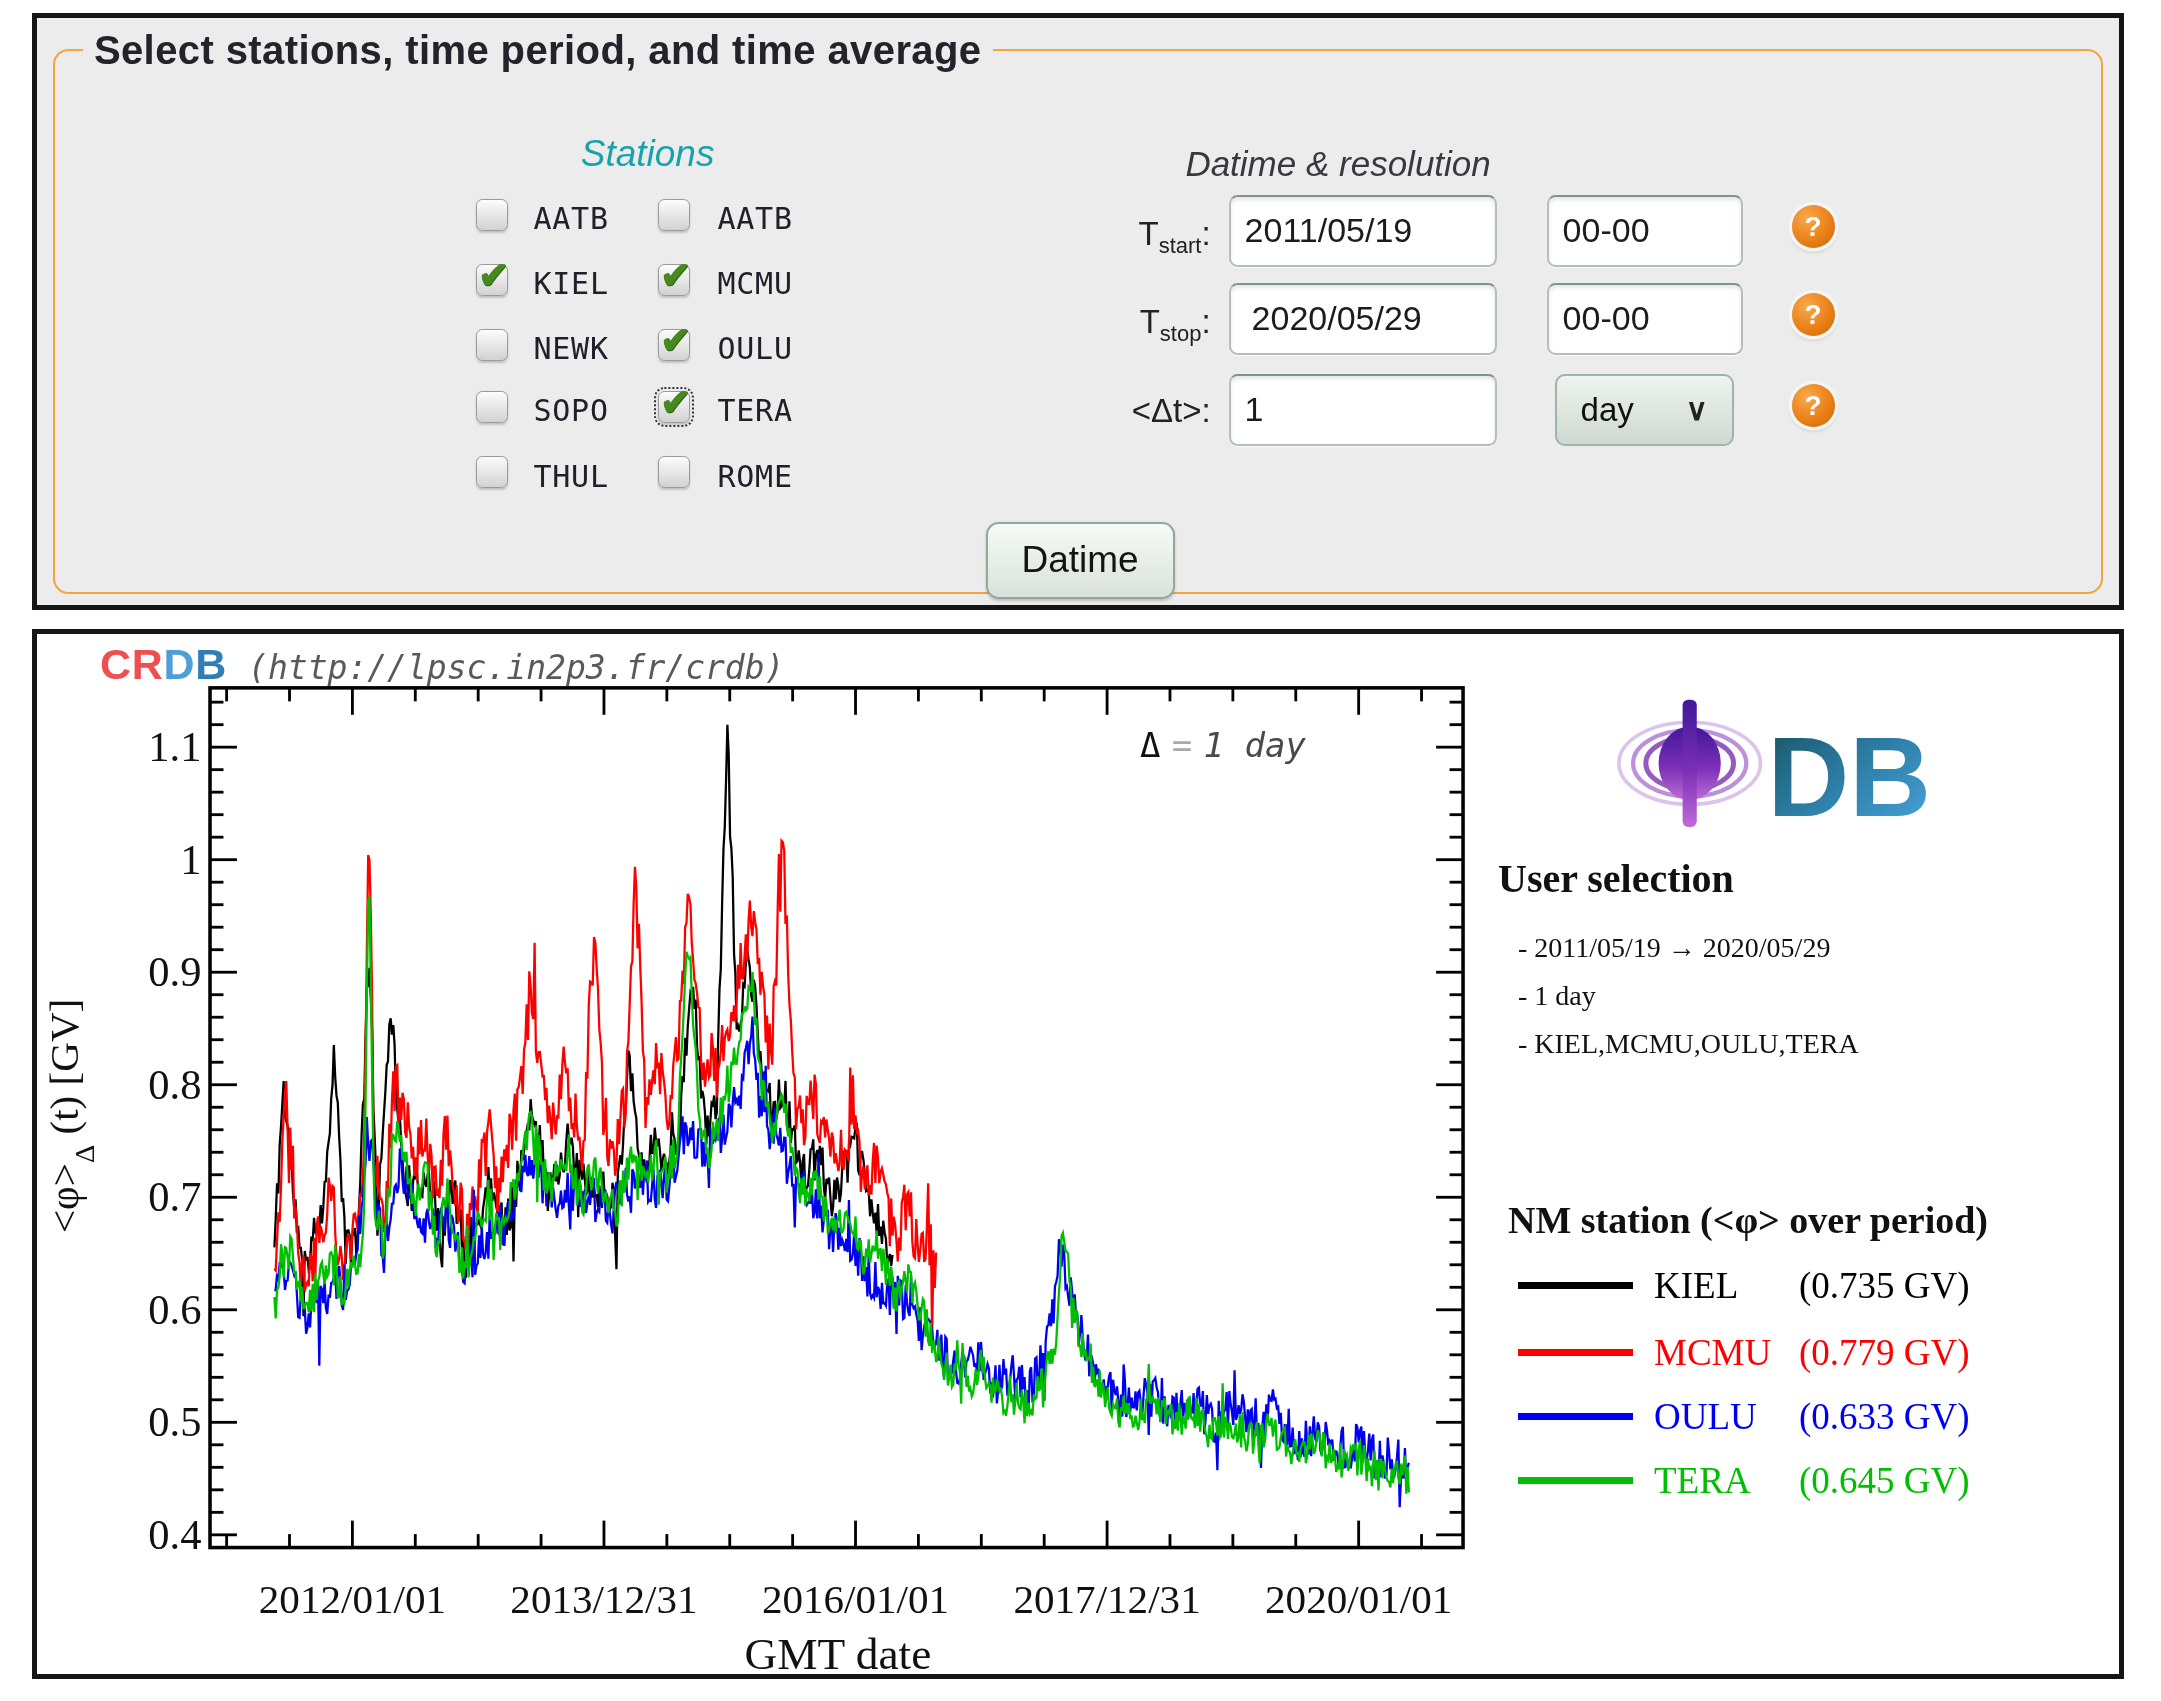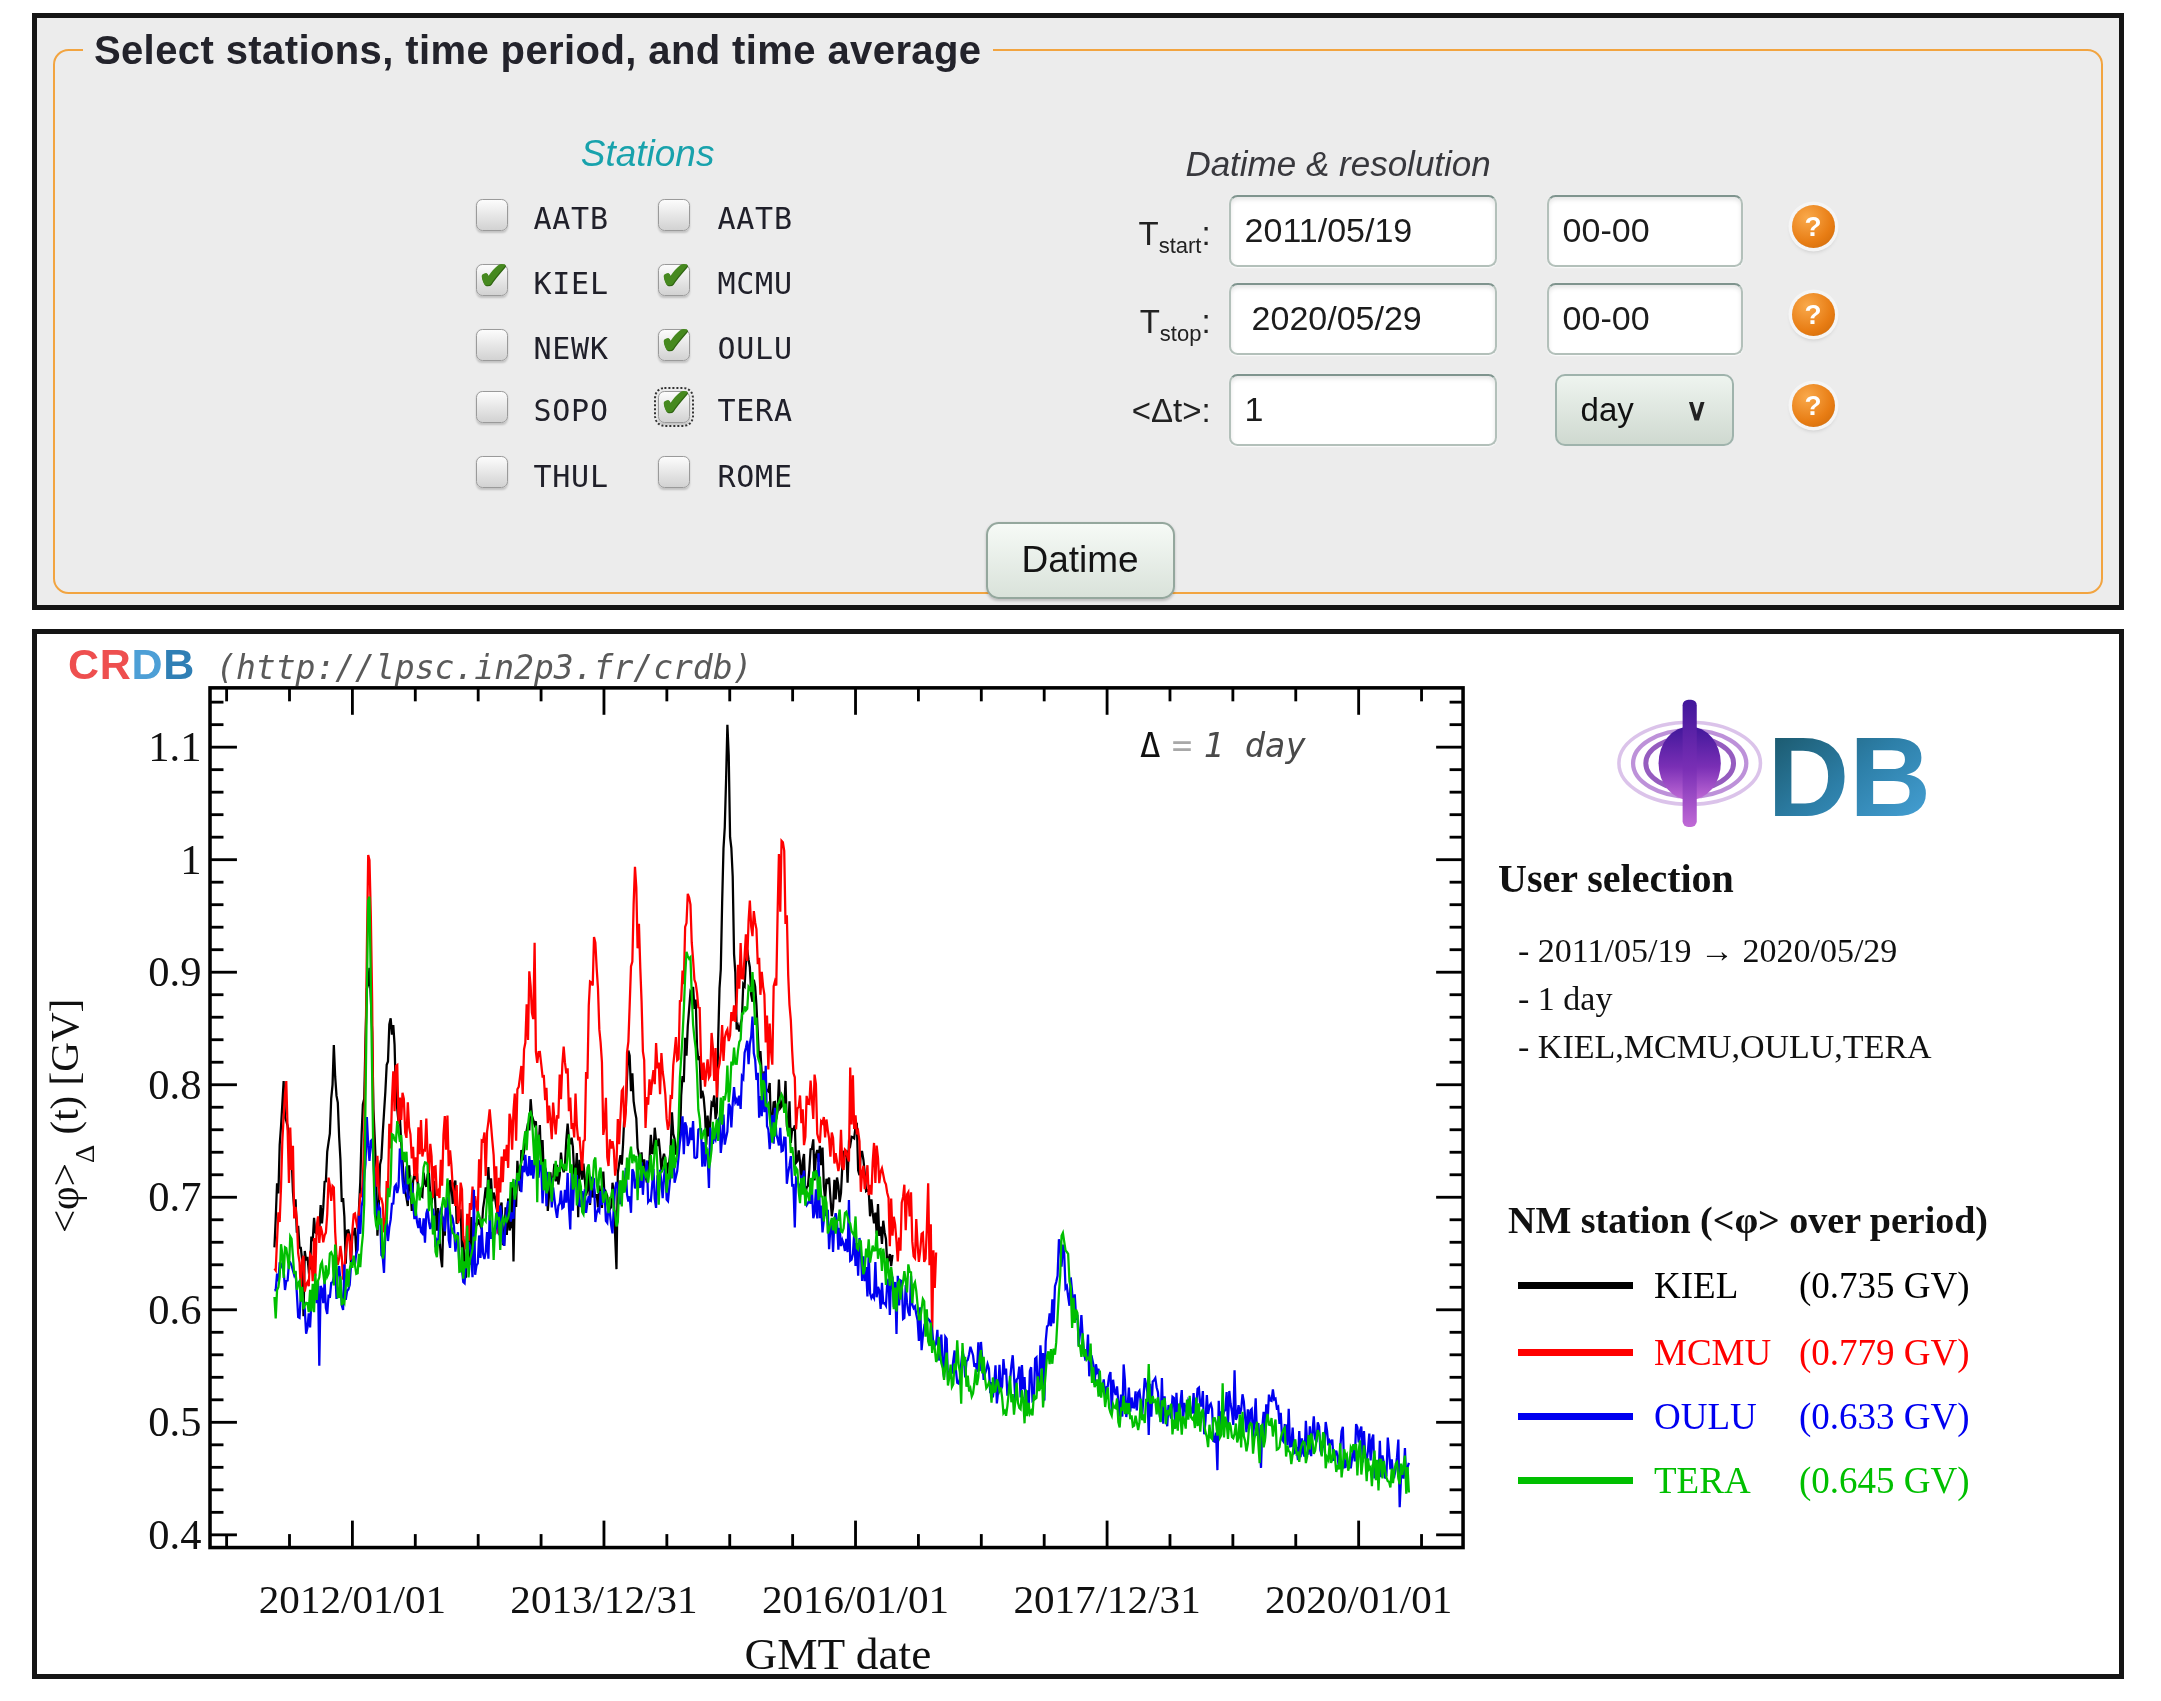--- a/index.html
+++ b/index.html
@@ -43,36 +43,36 @@
   #dt-select .chev { font-size:30px; font-weight:bold; color:#222; }
   #extract-btn { position:absolute; left:931px; top:449px; width:189px; height:77px;
                  border:2.1px solid #94a79d; border-radius:12.8px;
                  background:linear-gradient(#f6faf6,#d9e2da); font-family:"Liberation Sans",sans-serif;
                  font-size:37px; color:#141414; cursor:pointer; box-shadow:0 1.4px 2.8px rgba(0,0,0,0.2); }
 
   
   #plot-box { position:absolute; left:32px; top:629px; width:2092px; height:1050px;
               border:5.7px solid #151515; background:#ffffff; }
   #crdb-row { position:absolute; left:31px; top:5.7px; display:flex; align-items:baseline; gap:21px; }
-  #crdb-logo { font-size:43px; font-weight:bold; letter-spacing:0.7px; }
+  #crdb-logo { font-size:43px; font-weight:bold; letter-spacing:0.7px;margin-left:32px; }
   #crdb-logo .cr { color:#ee4f4f; }
   #crdb-logo .d  { color:#4d9fd6; }
   #crdb-logo .b  { color:#2f7fb5; }
   #crdb-url { font-family:"DejaVu Sans Mono",monospace; font-style:italic; font-size:33px; color:#5a5a5a; }
   #chart-svg { position:absolute; left:0; top:0; }
   #delta-note { position:absolute; left:1103px; top:91px; width:283px;
                 font-family:"DejaVu Sans Mono",monospace; font-style:italic; font-size:34px; }
   #delta-note .d { color:#111; font-style:normal; }
   #delta-note .e { color:#a8a8a8; padding:0 11.3px; }
   #delta-note .v { color:#4a4a4a; }
   #phidb-logo { position:absolute; left:1545px; top:43px; }
   #user-sel-heading { position:absolute; left:1461px; top:221px; font-family:"Liberation Serif",serif;
                       font-size:40px; font-weight:bold; color:#111; }
   .usel-item { position:absolute; left:1481px; font-family:"Liberation Serif",serif;
-               font-size:34px; color:#111; }
+               font-size:28px; color:#111; }
   #nm-heading { position:absolute; left:1471px; top:564px; font-family:"Liberation Serif",serif;
                 font-size:38px; font-weight:bold; color:#111; }
   .leg-row { position:absolute; left:1481px; height:43px; display:flex; align-items:center; }
   .leg-swatch { width:115px; height:7.8px; margin-right:21px; flex:none; }
   .leg-name { font-family:"Liberation Serif",serif; font-size:37px; width:145px; }
   .leg-val  { font-family:"Liberation Serif",serif; font-size:37px; }
 </style>
 </head>
 <body>
 

